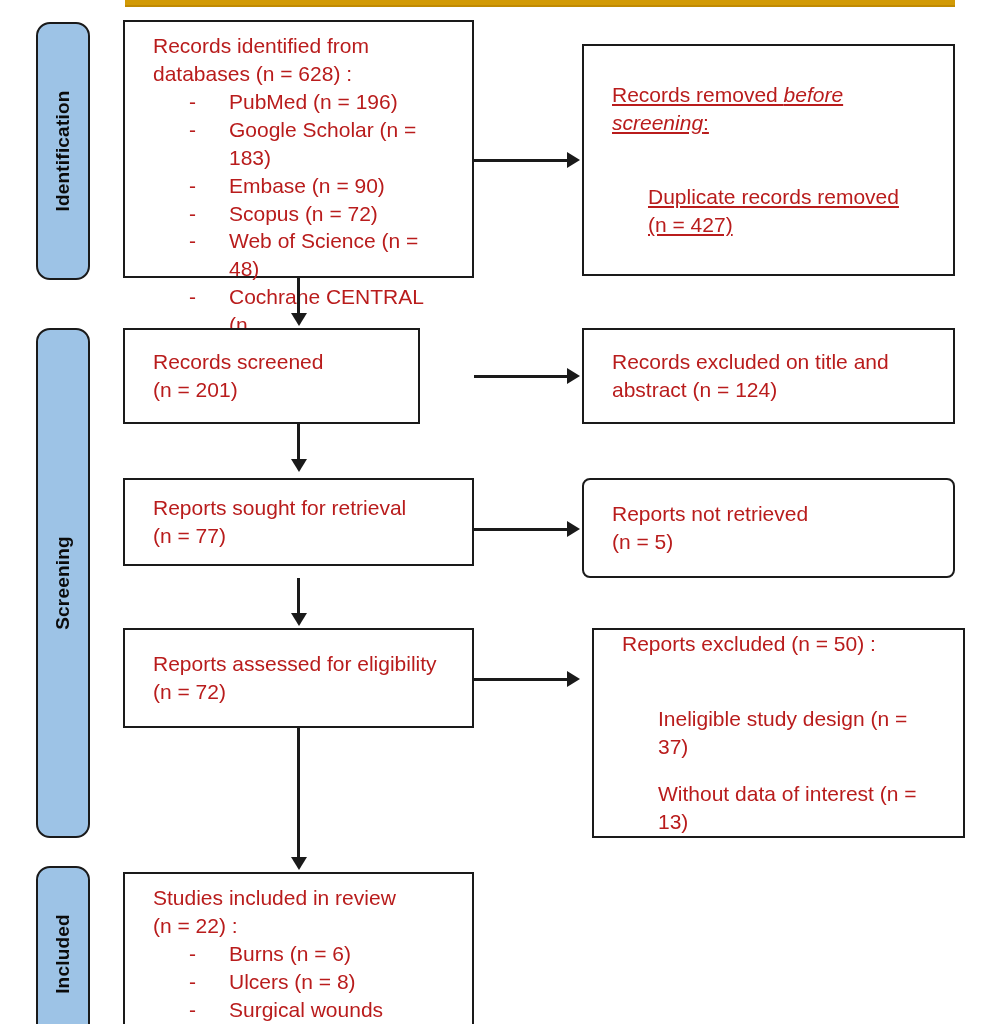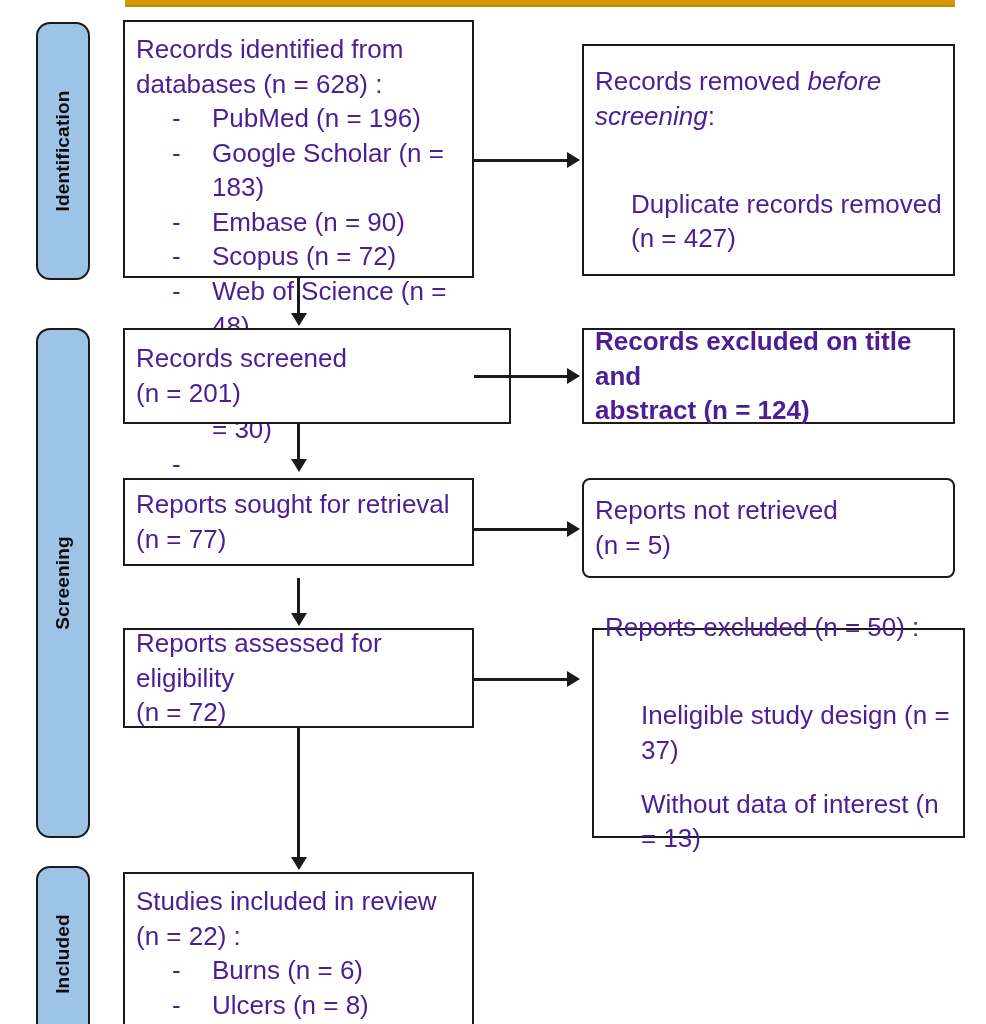--- a/index.html
+++ b/index.html
@@ -51,38 +51,38 @@
   .stage-identification { left: 36px; top: 22px;  width: 54px; height: 258px; }
   .stage-screening      { left: 36px; top: 328px; width: 54px; height: 510px; }
   .stage-included       { left: 36px; top: 866px; width: 54px; height: 175px; }
 
   
   .box {
     position: absolute;
     background: #ffffff;
     border: 2.5px solid #1a1a1a;
     box-sizing: border-box;
-    padding: 10px 11px;
-    font-size: 26px;
+    padding: 10px 28px;
+    font-size: 21px;
     line-height: 1.33;
-    color: #4c1d95;
+    color: #b91c1c;
   }
   .box .txt { white-space: pre-wrap; }
   .box .ital { font-style: italic; }
 
   
   .box-identified  { left: 123px; top: 20px;  width: 351px; height: 258px; }
-  .box-screened    { left: 123px; top: 328px; width: 388px; height: 96px; }
+  .box-screened    { left: 123px; top: 328px; width: 297px; height: 96px; }
   .box-sought      { left: 123px; top: 478px; width: 351px; height: 88px; }
   .box-assessed    { left: 123px; top: 628px; width: 351px; height: 100px; }
   .box-included    { left: 123px; top: 872px; width: 351px; height: 170px; }
 
   
-  .box-removed     { left: 582px; top: 44px;  width: 373px; height: 232px; }
-  .box-excl-title  { left: 582px; top: 328px; width: 373px; height: 96px; font-weight: bold; }
+  .box-removed     { left: 582px; top: 44px;  width: 373px; height: 232px; text-decoration: underline; }
+  .box-excl-title  { left: 582px; top: 328px; width: 373px; height: 96px; }
   .box-notretr     { left: 582px; top: 478px; width: 373px; height: 100px; border-radius: 8px; }
   .box-excl-rep    { left: 592px; top: 628px; width: 373px; height: 210px; }
 
   
   .vcenter { display: flex; align-items: center; }
 
   
   .bullets { margin: 0; padding: 0; list-style: none; }
   .bullets li {
     display: flex;

